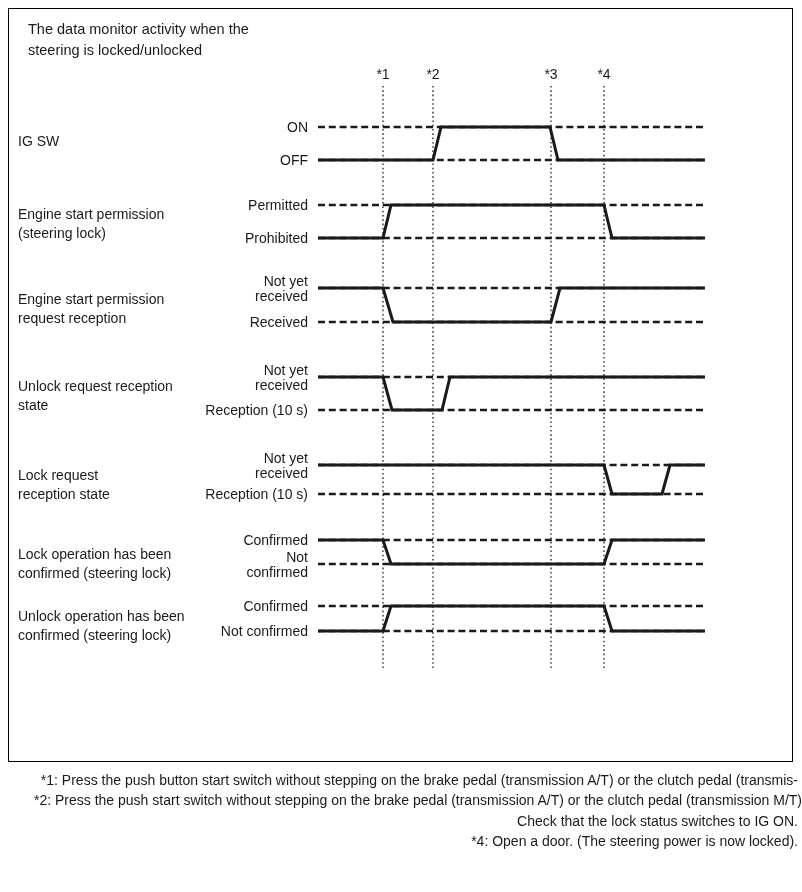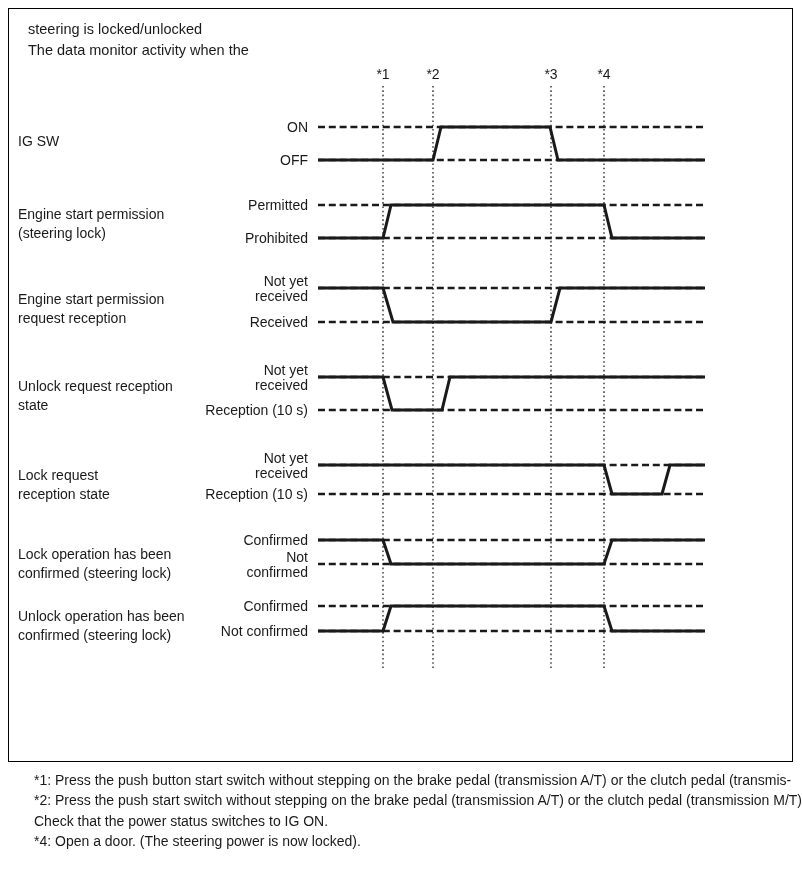--- a/index.html
+++ b/index.html
@@ -9,31 +9,31 @@
        border:1.5px solid #000;box-sizing:border-box;background:#fff;}
   .title{position:absolute;left:28px;top:19px;font-size:14.5px;line-height:21px;color:#1a1a1a;}
   #wave-svg{position:absolute;left:0;top:0;}
   #wave-svg text{font-family:"Liberation Sans",sans-serif;fill:#1a1a1a;}
   #wave-svg text.lbl{font-size:14px;}
   #wave-svg text.evlabel{font-size:14px;}
   #wave-svg line.marker{stroke:#2f2f2f;stroke-width:1.4;stroke-dasharray:1.6 2.7;}
   #wave-svg line.lvl{stroke:#1a1a1a;stroke-width:2.5;stroke-dasharray:7 3.8;}
   #wave-svg polyline.wave{stroke:#1a1a1a;stroke-width:3;fill:none;stroke-linejoin:miter;}
   .footnotes{position:absolute;left:34px;top:770px;width:764px;
-       font-size:14px;line-height:20.3px;color:#1a1a1a;}
+       font-size:14px;line-height:20.3px;color:#1a1a1a;text-align:right;}
   .footnotes div{white-space:nowrap;}
 </style>
 </head>
 <body>
 
 <div class="diagram-box"></div>
 
 <div class="title">
+  <div>The data monitor activity when the</div>
   <div>steering is locked/unlocked</div>
-  <div>The data monitor activity when the</div>
 </div>
 
 <svg id="wave-svg" width="802" height="762" viewBox="0 0 802 762">
     <line x1="383" y1="86" x2="383" y2="668" class="marker"></line>
     <text x="383" y="79" text-anchor="middle" class="evlabel">*1</text>
     <line x1="433" y1="86" x2="433" y2="668" class="marker"></line>
     <text x="433" y="79" text-anchor="middle" class="evlabel">*2</text>
     <line x1="551" y1="86" x2="551" y2="668" class="marker"></line>
     <text x="551" y="79" text-anchor="middle" class="evlabel">*3</text>
     <line x1="604" y1="86" x2="604" y2="668" class="marker"></line>
@@ -88,15 +88,15 @@
     <line x1="318" y1="631" x2="705" y2="631" class="lvl"></line>
     <text x="308" y="636" text-anchor="end" class="lbl">Not confirmed</text>
     <polyline points="318,631 383,631 391,606 604,606 612,631 705,631" class="wave"></polyline>
     <text x="18" y="621" class="lbl">Unlock operation has been</text>
     <text x="18" y="640" class="lbl">confirmed (steering lock)</text>
   </svg>
 
 <div class="footnotes">
   <div>*1: Press the push button start switch without stepping on the brake pedal (transmission A/T) or the clutch pedal (transmis-</div>
   <div>*2: Press the push start switch without stepping on the brake pedal (transmission A/T) or the clutch pedal (transmission M/T).</div>
-  <div>Check that the power status switches to IG ON.</div>
+  <div>Check that the lock status switches to IG ON.</div>
   <div>*4: Open a door. (The steering power is now locked).</div>
 </div>
 
 </body></html>

